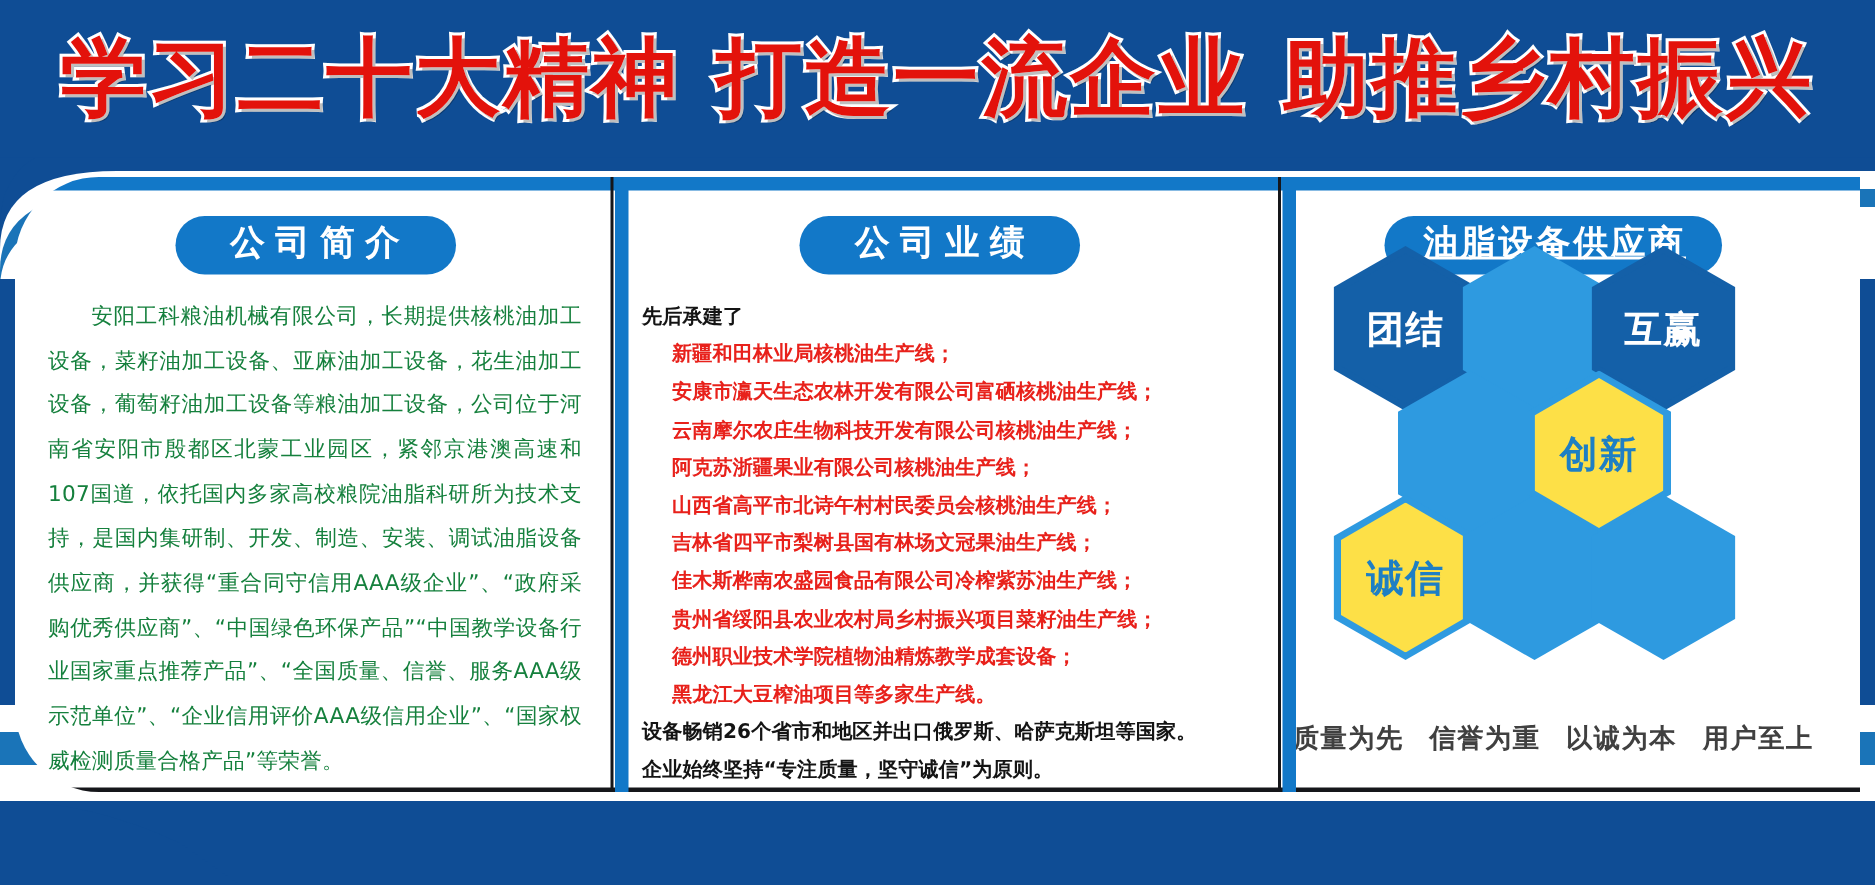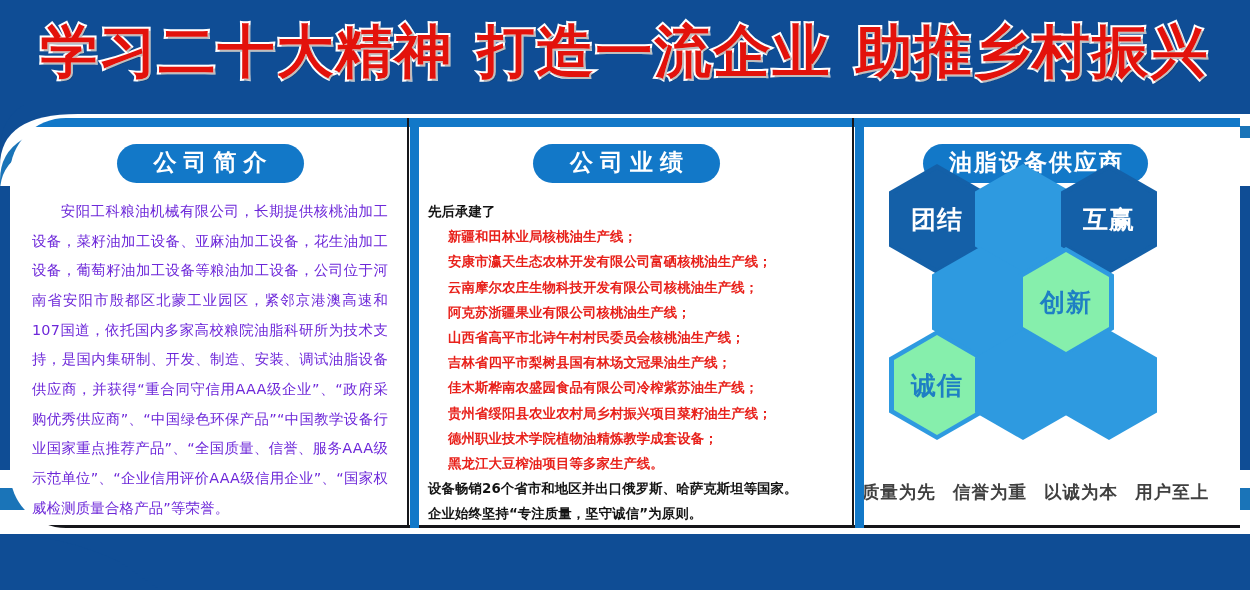--- a/index.html
+++ b/index.html
@@ -106,28 +106,28 @@
     background:#1278c8;
     color:#ffffff;
     font-size:23px;
     font-weight:bold;
     letter-spacing:7px;
     padding:7px 30px 9px 37px;
     border-radius:22px;
     line-height:1;
     text-align:center;
   }
-  #pill-right { letter-spacing:2px; padding:7px 24px 9px 26px; }
+  #pill-right { letter-spacing:2px; padding:7px 24px 9px 26px;text-decoration:underline; }
 
   
   .body-text {
     margin:14px 22px 0 22px;
     font-size:14.4px;
     line-height:2.06;
-    color:#6d28d9;
+    color:#15803d;
     text-align:justify;
     text-indent:2em;
     letter-spacing:0.2px;
     font-family:"DejaVu Sans","Liberation Sans",sans-serif;
   }
 
   
   .perf-wrap {
     margin:16px 0 0 18px;
     font-size:13.4px;
@@ -160,21 +160,21 @@
     overflow:hidden;
   }
   .hex-label {
     font-size:25px; font-weight:bold; letter-spacing:1px;
     line-height:1;
   }
   .solid .ring { background:#1460a8; }
   .solid .fill { background:#1460a8; }
   .solid .hex-label { color:#ffffff; }
   .outline .ring { background:#2e9ae0; }
-  .outline .fill { background:#86efac; }
+  .outline .fill { background:#fde047; }
   .outline .hex-label { color:#1e7fc4; }
 
   
   .img-ship .fill {
     background:
       radial-gradient(ellipse 50% 40% at 52% 34%, rgba(230,240,250,.92) 0%, rgba(170,200,225,.35) 45%, rgba(0,0,0,0) 70%),
       linear-gradient(170deg,#2b6ea8 0%,#1b5285 35%,#123c67 70%,#0d2f52 100%);
     position:relative;
   }
   .img-ship .fill::before {

